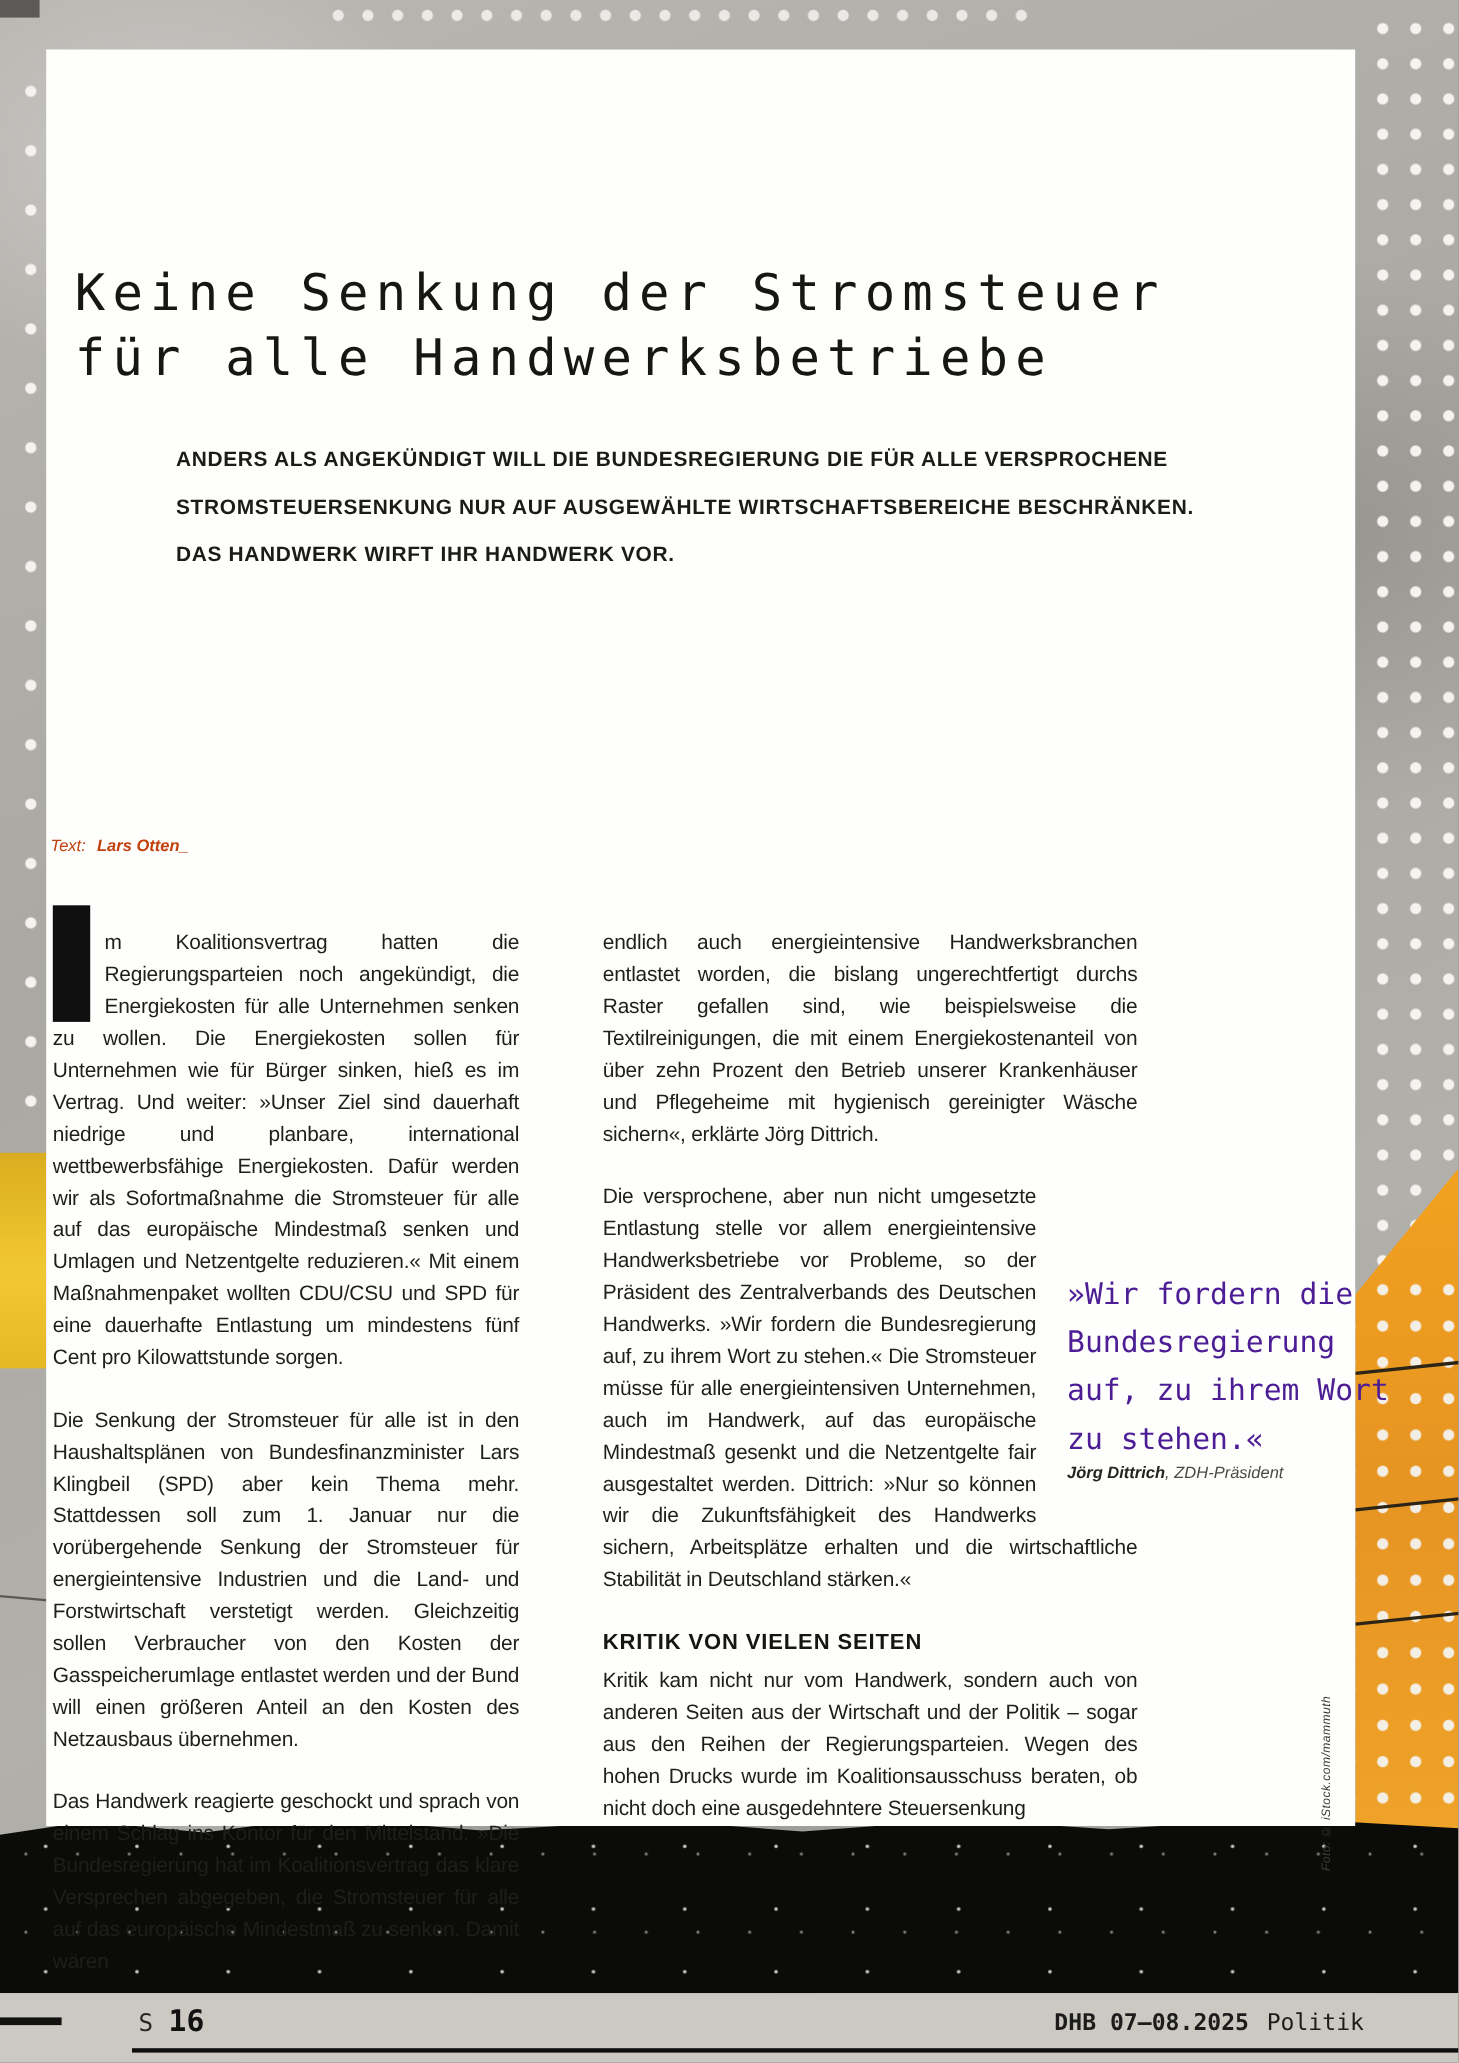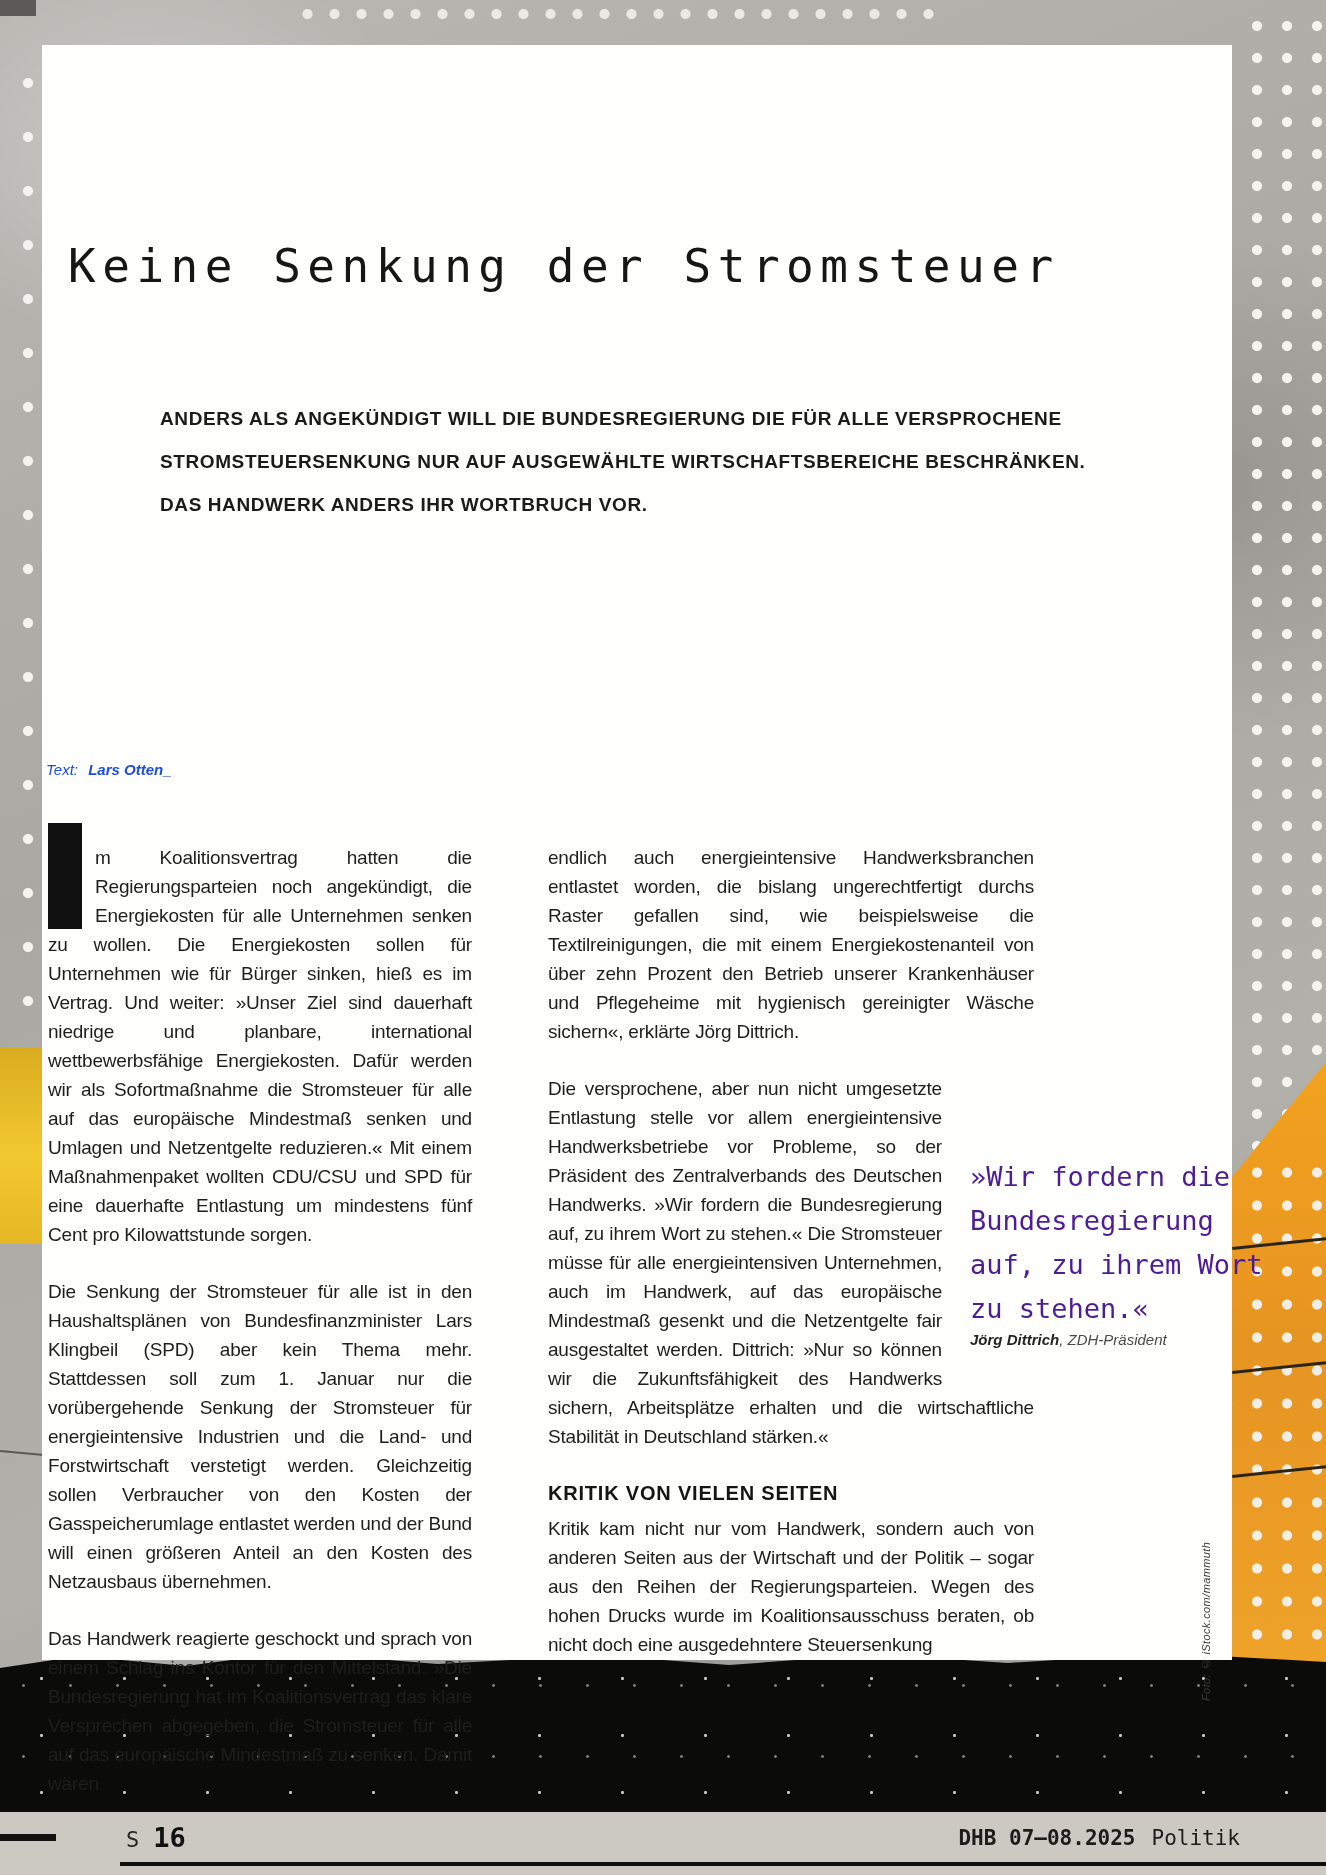--- a/index.html
+++ b/index.html
@@ -33,21 +33,21 @@
   .card{position:absolute;left:42px;top:45px;width:1190px;height:1615px;background:#fefefd;z-index:4;}
 
   .title{position:absolute;left:26px;top:192px;margin:0;font-family:"DejaVu Sans Mono",monospace;
     font-weight:500;font-size:46px;line-height:59px;letter-spacing:6.5px;color:#161614;}
   .title span{display:block;white-space:nowrap;}
 
   .standfirst{position:absolute;left:118px;top:352px;font-weight:bold;font-size:19px;line-height:43px;
     letter-spacing:.6px;color:#1b1b19;}
   .standfirst span{display:block;white-space:nowrap;}
 
-  .byline{position:absolute;left:4px;top:716px;font-size:15px;font-style:italic;color:#1d4ed8;}
+  .byline{position:absolute;left:4px;top:716px;font-size:15px;font-style:italic;color:#c2410c;}
   .by-author{font-weight:bold;margin-left:6px;}
 
   .col{position:absolute;top:798px;font-size:19px;line-height:29px;letter-spacing:-0.2px;}
   .col p{margin:0 0 28px 0;text-align:justify;hyphens:auto;}
   .col-left{left:6px;width:424px;}
   .col-right{left:506px;width:486px;}
 
   .dropcap{float:left;width:34px;height:106px;margin:-20px 13px 0 0;background:#101010;color:transparent;
     font-size:0;}
   .pq-spacer{float:right;width:92px;height:238px;margin-top:56px;}
@@ -90,26 +90,27 @@
   <div class="tex crack c1"></div>
   <div class="tex crack c2"></div>
   <div class="tex crack c3"></div>
   <div class="tex black-band"></div>
   <div class="tex footer-strip"></div>
 
   <div class="card">
 
     <h1 class="title">
       <span>Keine Senkung der Stromsteuer</span>
+      <span>für alle Handwerksbetriebe</span>
     </h1>
 
     <div class="standfirst">
       <span>ANDERS ALS ANGEKÜNDIGT WILL DIE BUNDESREGIERUNG DIE FÜR ALLE VERSPROCHENE</span>
       <span>STROMSTEUERSENKUNG NUR AUF AUSGEWÄHLTE WIRTSCHAFTSBEREICHE BESCHRÄNKEN.</span>
-      <span>DAS HANDWERK ANDERS IHR WORTBRUCH VOR.</span>
+      <span>DAS HANDWERK WIRFT IHR HANDWERK VOR.</span>
     </div>
 
     <div class="byline">
       <span class="by-label">Text:</span>
       <span class="by-author">Lars Otten_</span>
     </div>
 
     <div class="col col-left">
       <div class="dropcap">I</div>
       <p>m Koalitionsvertrag hatten die Regierungsparteien noch angekündigt, die Energiekosten für alle Unternehmen senken zu wollen. Die Energiekosten sollen für Unternehmen wie für Bürger sinken, hieß es im Vertrag. Und weiter: »Unser Ziel sind dauerhaft niedrige und planbare, international wettbewerbsfähige Energiekosten. Dafür werden wir als Sofortmaßnahme die Stromsteuer für alle auf das europäische Mindestmaß senken und Umlagen und Netzentgelte reduzieren.« Mit einem Maßnahmenpaket wollten CDU/CSU und SPD für eine dauerhafte Entlastung um mindestens fünf Cent pro Kilowattstunde sorgen.</p>

